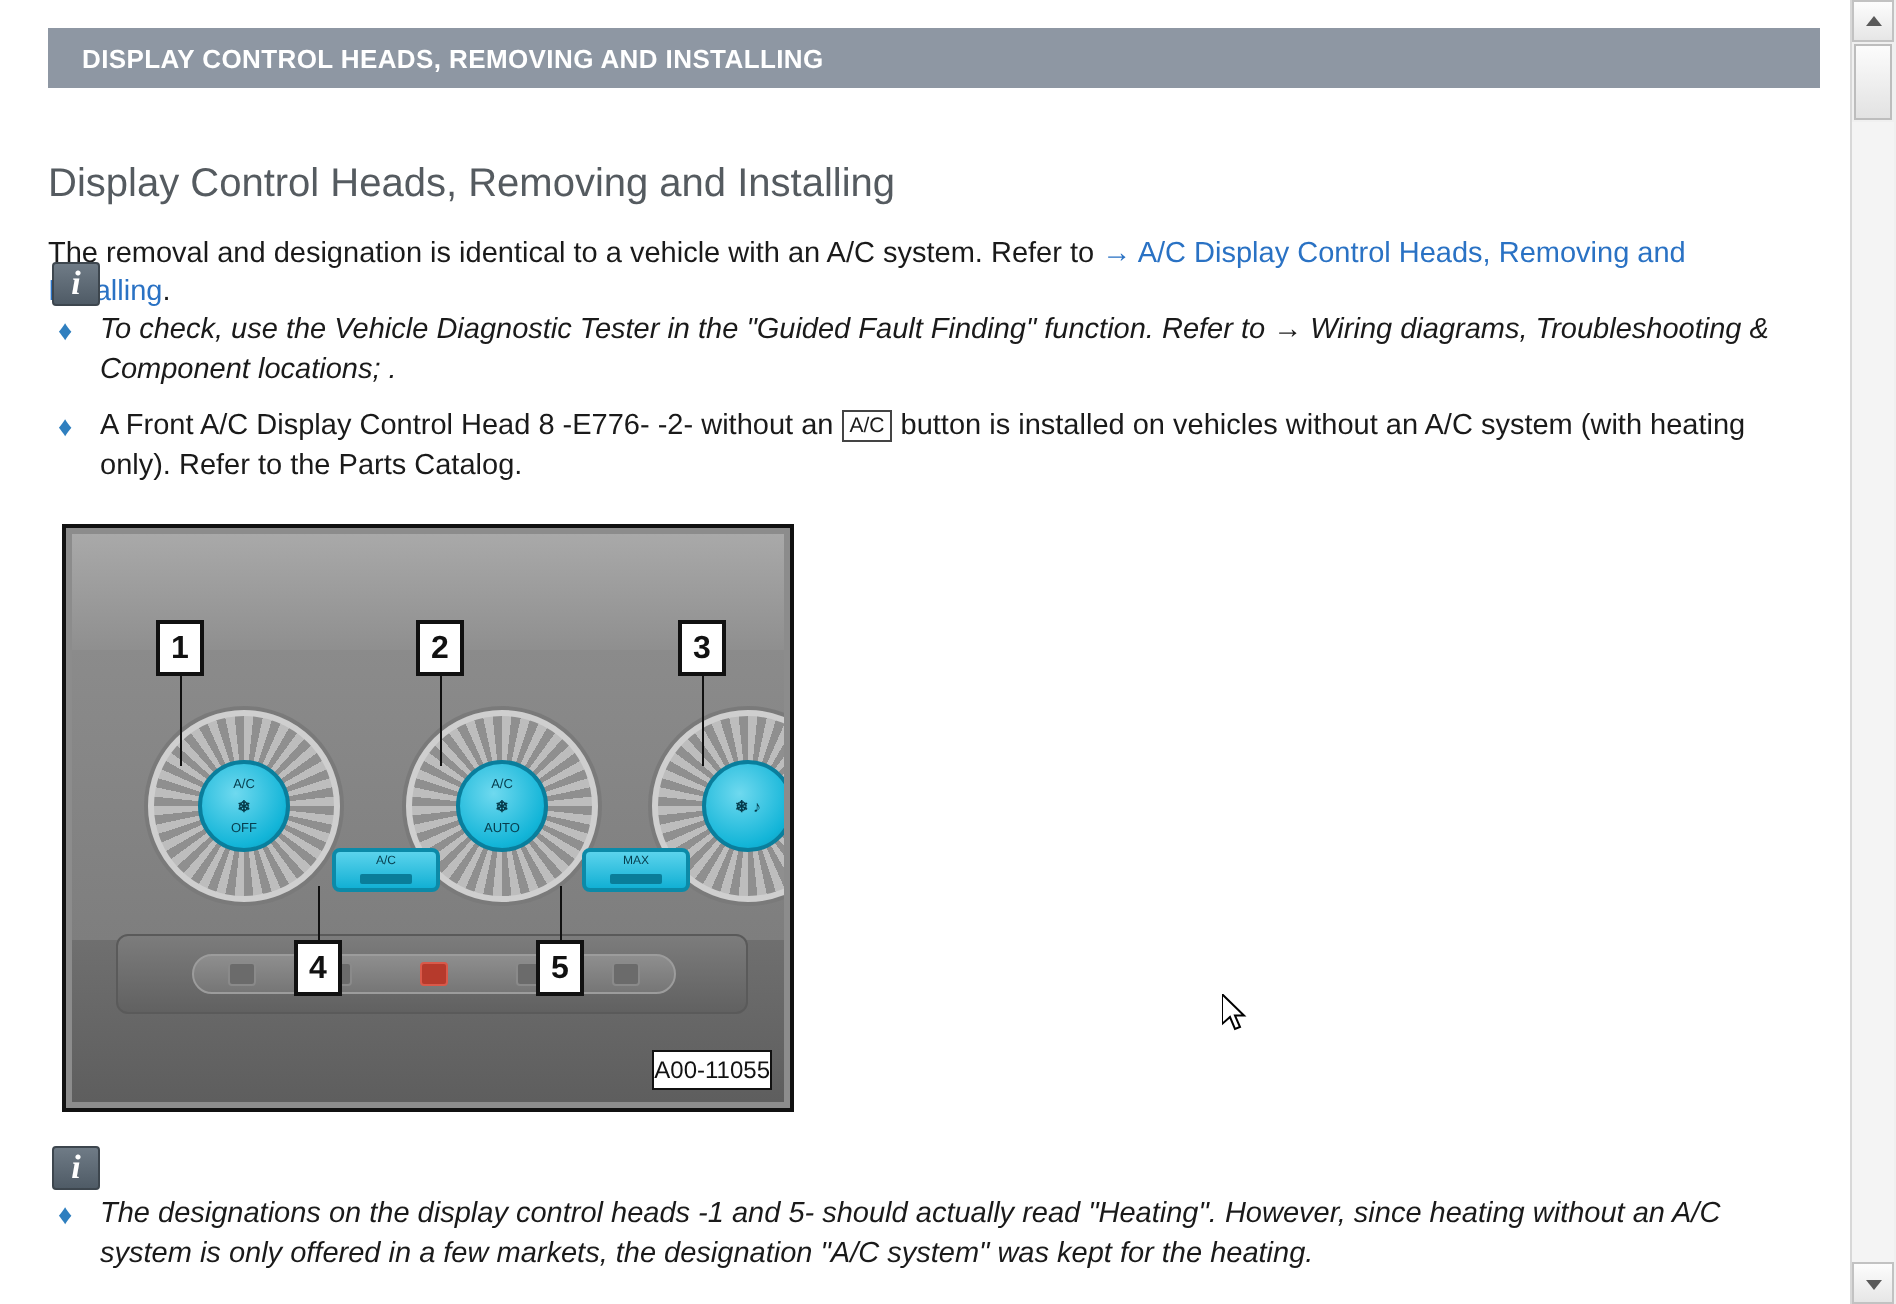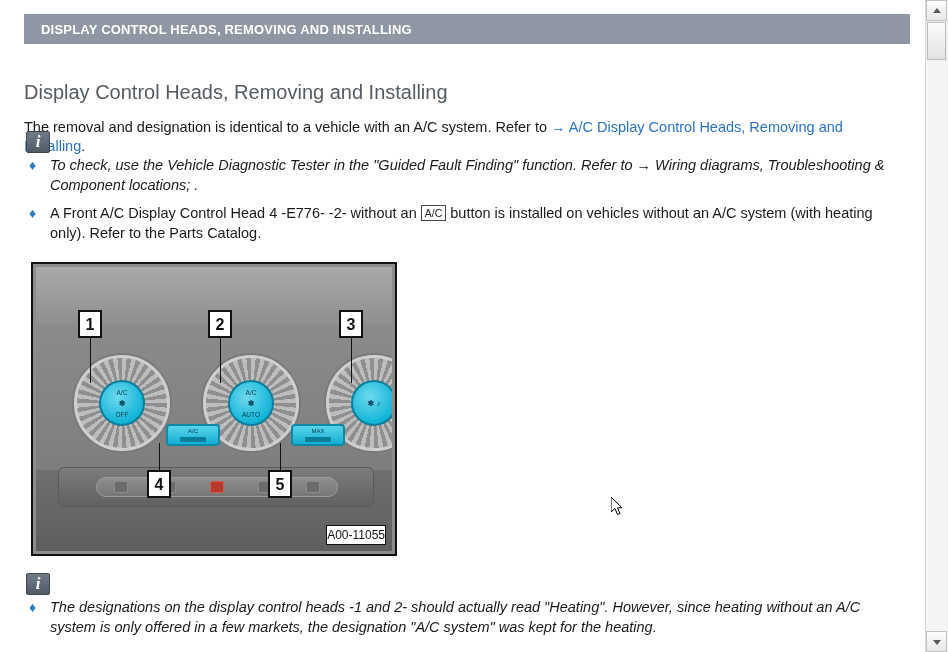--- a/index.html
+++ b/index.html
@@ -373,21 +373,21 @@
 
     <div class="info-icon" id="info-icon-1"></div>
 
     <div class="bullets1">
       <div class="bullet-row">
         <span class="bullet-mark">♦</span>
         <span>To check, use the Vehicle Diagnostic Tester in the "Guided Fault Finding" function. Refer to → Wiring diagrams, Troubleshooting &amp; Component locations; .</span>
       </div>
       <div class="bullet-row plain">
         <span class="bullet-mark">♦</span>
-        <span>A Front A/C Display Control Head 4 -E776- -2- without an </span><span class="kbd">A/C</span><span> button is installed on vehicles without an A/C system (with heating only). Refer to the Parts Catalog.</span>
+        <span>A Front A/C Display Control Head 8 -E776- -2- without an </span><span class="kbd">A/C</span><span> button is installed on vehicles without an A/C system (with heating only). Refer to the Parts Catalog.</span>
       </div>
     </div>
 
     <div class="figure">
       <div class="fig-inner">
         <div class="dash-top"></div>
         <div class="dash-mid"></div>
         <div class="dash-low"></div>
 
         <div class="vent" id="vent-1"></div>
@@ -442,21 +442,21 @@
 
         <div class="fig-code">A00-11055</div>
       </div>
     </div>
 
     <div class="info-icon" id="info-icon-2"></div>
 
     <div class="bullets2">
       <div class="bullet-row">
         <span class="bullet-mark">♦</span>
-        <span>The designations on the display control heads -1 and 2- should actually read "Heating". However, since heating without an A/C system is only offered in a few markets, the designation "A/C system" was kept for the heating.</span>
+        <span>The designations on the display control heads -1 and 5- should actually read "Heating". However, since heating without an A/C system is only offered in a few markets, the designation "A/C system" was kept for the heating.</span>
       </div>
     </div>
 
     <svg class="cursor" viewBox="0 0 14 20">
       <polygon points="0,0 0,15 4,11.5 6.5,17.5 9,16.5 6.5,10.8 11,10.8" fill="#ffffff" stroke="#000000" stroke-width="1"></polygon>
     </svg>
   </div>
 
   <div class="scrollbar">
     <div class="sb-btn up">

